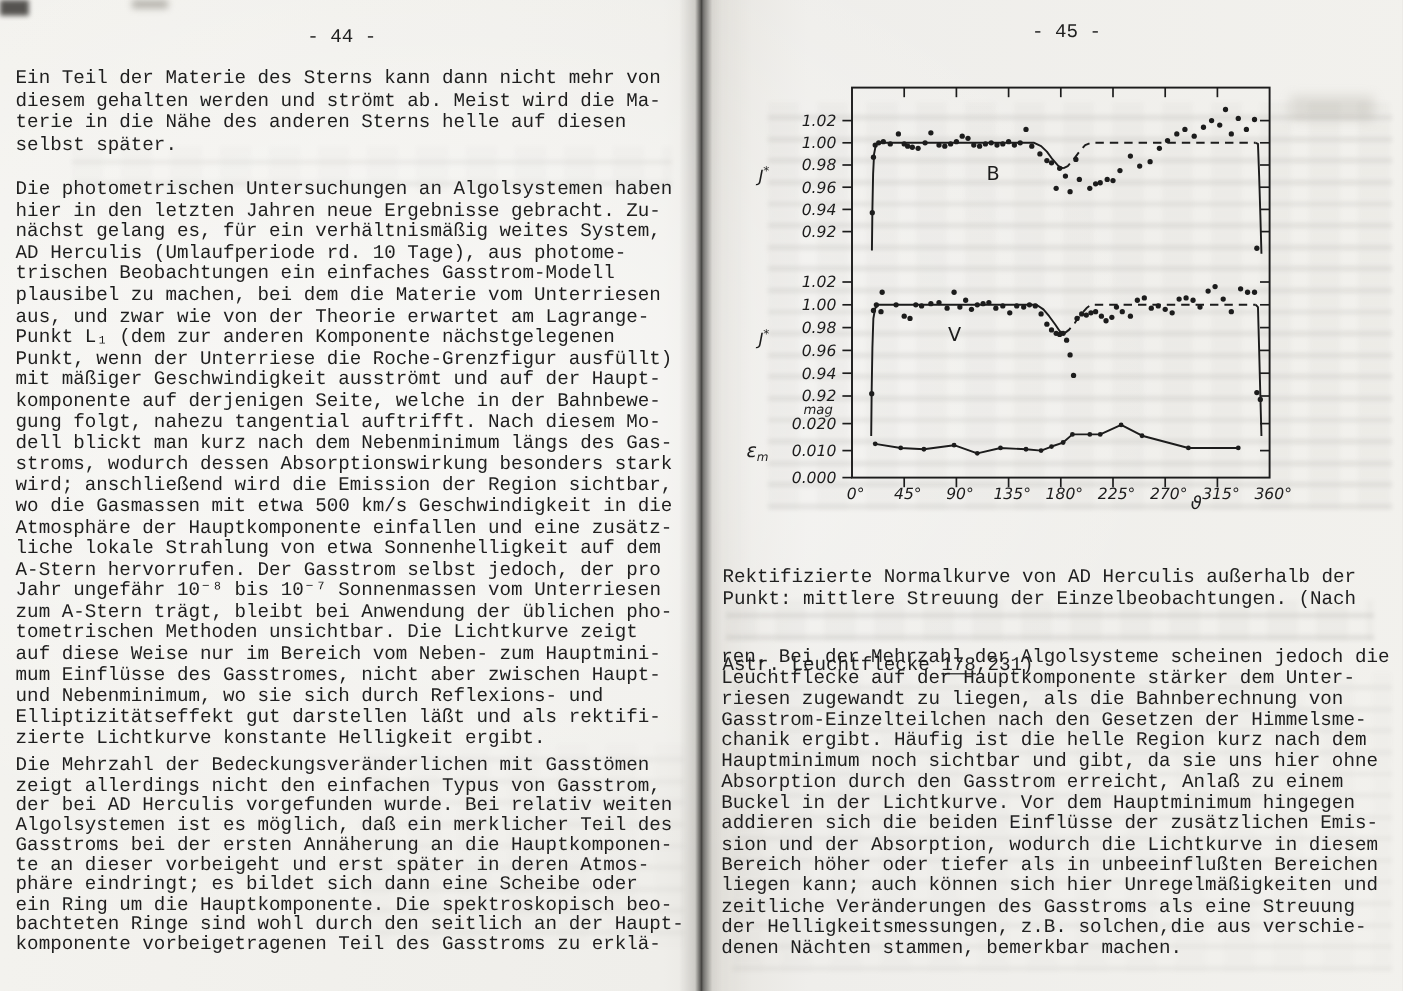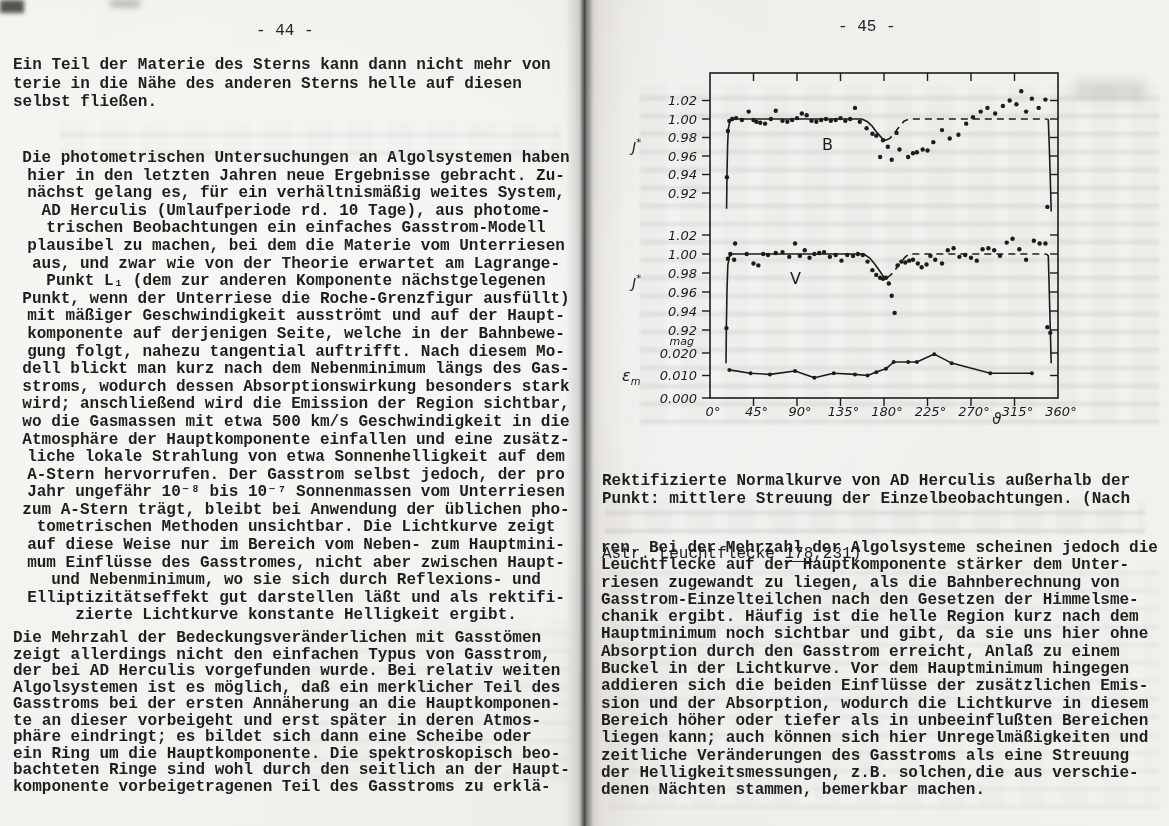--- a/index.html
+++ b/index.html
@@ -6,25 +6,25 @@
   #scan{
     position:relative;width:1169px;height:826px;overflow:hidden;
     background:
       radial-gradient(ellipse 900px 600px at 30% 40%, rgba(255,255,255,.55), rgba(255,255,255,0) 70%),
       linear-gradient(90deg,#f3f2ee 0%,#efeeea 46%,#e7e5e0 50%,#efeeeb 56%,#f2f1ed 100%);
     font-family:"Liberation Mono","DejaVu Sans Mono",monospace;
     color:#1f1f1f;
     padding-left:33px;
   }
   .tcol{position:absolute;font-size:16px;letter-spacing:0;white-space:pre;}
-  .tline{white-space:pre;font-weight:bold;}
+  .tline{white-space:pre;}
   .pnum{position:absolute;font-size:16px;}
   
   #lp1{left:13px;top:56px;line-height:18.5px;width:566px;}
-  #lp2{left:13px;top:150px;line-height:17.6px;width:566px;text-align:center;}
+  #lp2{left:13px;top:150px;line-height:17.6px;width:566px;}
   #lp3{left:13px;top:630px;line-height:16.5px;width:566px;}
   
   #rcap{left:602px;top:435px;line-height:18.4px;width:568px;}
   #rcapline4{white-space:pre;}
   #rcapline4 .u{text-decoration:underline;text-underline-offset:3px;}
   #rbody{left:601px;top:540px;line-height:17.3px;width:568px;}
   
   .gutter{position:absolute;top:0;left:566px;width:60px;height:826px;pointer-events:none;
     background:linear-gradient(90deg,rgba(0,0,0,0) 0%,rgba(70,68,62,.18) 22%,rgba(25,24,22,.78) 31%,rgba(25,24,22,.55) 34%,rgba(150,146,138,.22) 46%,rgba(190,187,180,.12) 60%,rgba(0,0,0,0) 100%);
     filter:blur(.4px);}
@@ -45,29 +45,29 @@
   <div class="smudge" style="left:1075px;top:80px;width:70px;height:20px;background:#9a968c;filter:blur(5px);opacity:.25;"></div>
 
   <div class="bleed" style="left:640px;top:85px;width:520px;height:340px;opacity:.30;"></div>
   <div class="bleed" style="left:605px;top:500px;width:540px;height:34px;opacity:.34;"></div>
   <div class="bleed" style="left:610px;top:560px;width:550px;height:250px;opacity:.16;"></div>
   <div class="bleed" style="left:60px;top:122px;width:500px;height:38px;opacity:.22;"></div>
   <div class="bleed" style="left:300px;top:620px;width:270px;height:170px;opacity:.14;"></div>
 
   <div>
     <div class="pnum" style="left:256px;top:22px;">- 44 -</div>
-    <div class="tcol" id="lp1"><div class="tline">Ein Teil der Materie des Sterns kann dann nicht mehr von</div><div class="tline">terie in die Nähe des anderen Sterns helle auf diesen</div><div class="tline">selbst fließen.</div></div>
+    <div class="tcol" id="lp1"><div class="tline">Ein Teil der Materie des Sterns kann dann nicht mehr von</div><div class="tline">diesem gehalten werden und strömt ab. Meist wird die Ma-</div><div class="tline">terie in die Nähe des anderen Sterns helle auf diesen</div><div class="tline">selbst später.</div></div>
     <div class="tcol" id="lp2"><div class="tline">Die photometrischen Untersuchungen an Algolsystemen haben</div><div class="tline">hier in den letzten Jahren neue Ergebnisse gebracht. Zu-</div><div class="tline">nächst gelang es, für ein verhältnismäßig weites System,</div><div class="tline">AD Herculis (Umlaufperiode rd. 10 Tage), aus photome-</div><div class="tline">trischen Beobachtungen ein einfaches Gasstrom-Modell</div><div class="tline">plausibel zu machen, bei dem die Materie vom Unterriesen</div><div class="tline">aus, und zwar wie von der Theorie erwartet am Lagrange-</div><div class="tline">Punkt L₁ (dem zur anderen Komponente nächstgelegenen</div><div class="tline">Punkt, wenn der Unterriese die Roche-Grenzfigur ausfüllt)</div><div class="tline">mit mäßiger Geschwindigkeit ausströmt und auf der Haupt-</div><div class="tline">komponente auf derjenigen Seite, welche in der Bahnbewe-</div><div class="tline">gung folgt, nahezu tangential auftrifft. Nach diesem Mo-</div><div class="tline">dell blickt man kurz nach dem Nebenminimum längs des Gas-</div><div class="tline">stroms, wodurch dessen Absorptionswirkung besonders stark</div><div class="tline">wird; anschließend wird die Emission der Region sichtbar,</div><div class="tline">wo die Gasmassen mit etwa 500 km/s Geschwindigkeit in die</div><div class="tline">Atmosphäre der Hauptkomponente einfallen und eine zusätz-</div><div class="tline">liche lokale Strahlung von etwa Sonnenhelligkeit auf dem</div><div class="tline">A-Stern hervorrufen. Der Gasstrom selbst jedoch, der pro</div><div class="tline">Jahr ungefähr 10⁻⁸ bis 10⁻⁷ Sonnenmassen vom Unterriesen</div><div class="tline">zum A-Stern trägt, bleibt bei Anwendung der üblichen pho-</div><div class="tline">tometrischen Methoden unsichtbar. Die Lichtkurve zeigt</div><div class="tline">auf diese Weise nur im Bereich vom Neben- zum Hauptmini-</div><div class="tline">mum Einflüsse des Gasstromes, nicht aber zwischen Haupt-</div><div class="tline">und Nebenminimum, wo sie sich durch Reflexions- und</div><div class="tline">Elliptizitätseffekt gut darstellen läßt und als rektifi-</div><div class="tline">zierte Lichtkurve konstante Helligkeit ergibt.</div></div>
     <div class="tcol" id="lp3"><div class="tline">Die Mehrzahl der Bedeckungsveränderlichen mit Gasstömen</div><div class="tline">zeigt allerdings nicht den einfachen Typus von Gasstrom,</div><div class="tline">der bei AD Herculis vorgefunden wurde. Bei relativ weiten</div><div class="tline">Algolsystemen ist es möglich, daß ein merklicher Teil des</div><div class="tline">Gasstroms bei der ersten Annäherung an die Hauptkomponen-</div><div class="tline">te an dieser vorbeigeht und erst später in deren Atmos-</div><div class="tline">phäre eindringt; es bildet sich dann eine Scheibe oder</div><div class="tline">ein Ring um die Hauptkomponente. Die spektroskopisch beo-</div><div class="tline">bachteten Ringe sind wohl durch den seitlich an der Haupt-</div><div class="tline">komponente vorbeigetragenen Teil des Gasstroms zu erklä-</div></div>
   </div>
 
   <div class="gutter"></div>
 
   <div>
-    <div class="pnum" style="left:838px;top:18px;">- 45 -</div>
+    <div class="pnum" style="left:860px;top:18px;">- 45 -</div>
 
     <svg width="1169" height="826" viewBox="0 0 1169 826" id="chart">
         <rect x="710" y="73" width="348" height="325" fill="none" stroke="#1c1c1c" stroke-width="1.6"></rect>
         <line x1="753.5" y1="73" x2="753.5" y2="81" stroke="#1c1c1c" stroke-width="1.4"></line>
         <line x1="753.5" y1="398" x2="753.5" y2="406" stroke="#1c1c1c" stroke-width="1.4"></line>
         <line x1="797" y1="73" x2="797" y2="81" stroke="#1c1c1c" stroke-width="1.4"></line>
         <line x1="797" y1="398" x2="797" y2="406" stroke="#1c1c1c" stroke-width="1.4"></line>
         <line x1="840.5" y1="73" x2="840.5" y2="81" stroke="#1c1c1c" stroke-width="1.4"></line>
         <line x1="840.5" y1="398" x2="840.5" y2="406" stroke="#1c1c1c" stroke-width="1.4"></line>
         <line x1="884" y1="73" x2="884" y2="81" stroke="#1c1c1c" stroke-width="1.4"></line>

